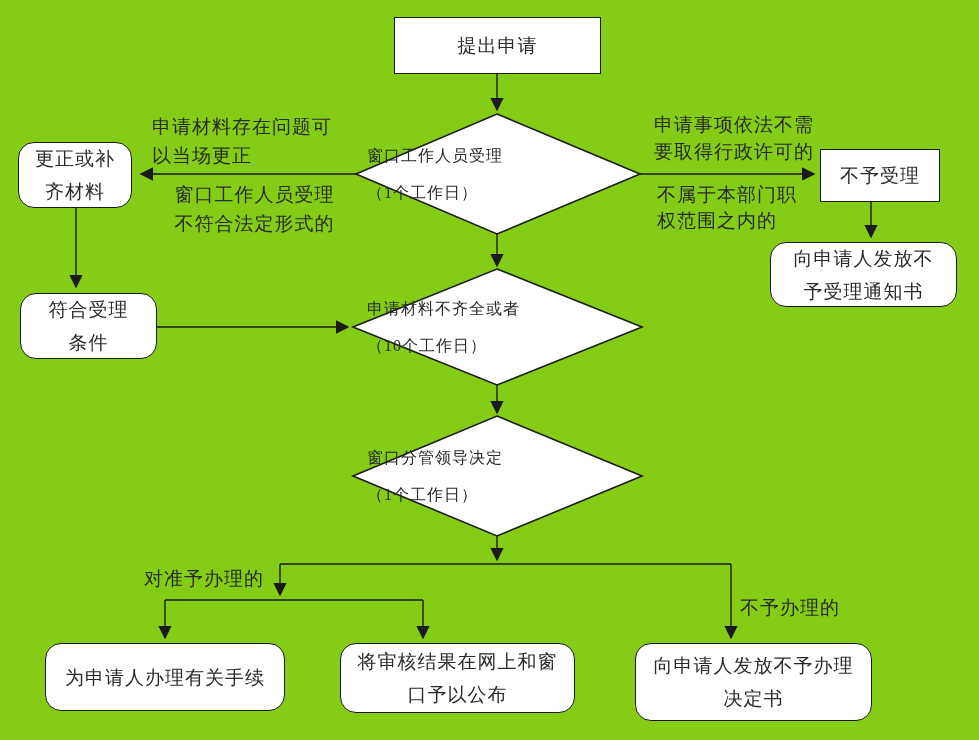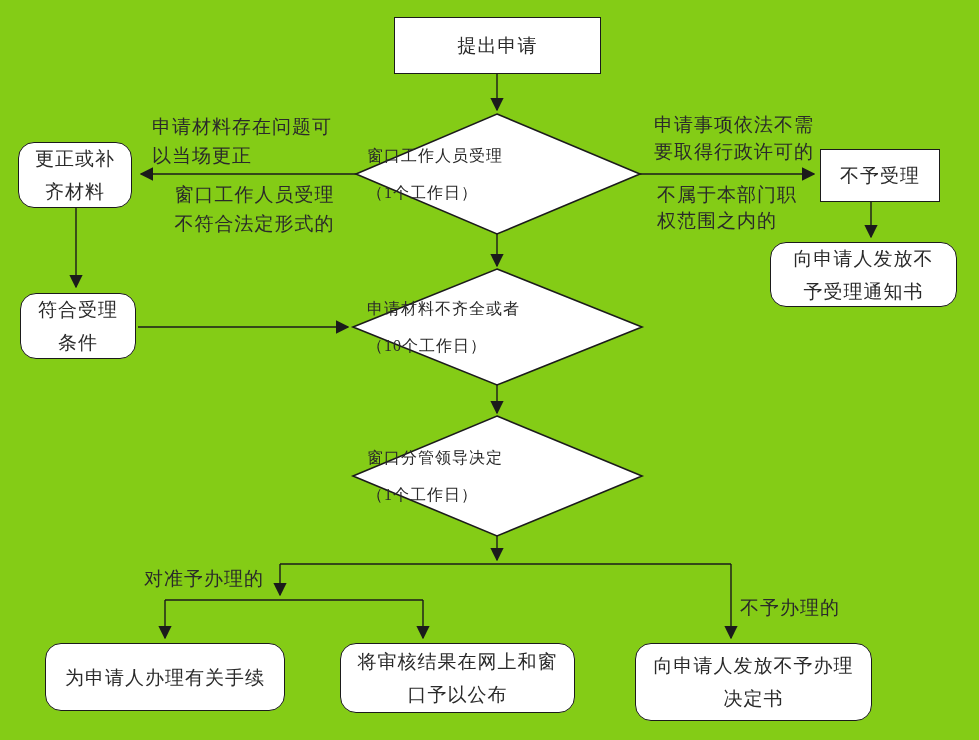--- a/index.html
+++ b/index.html
@@ -104,21 +104,21 @@
 
   <div class="node" style="left:394px; top:17px; width:207px; height:57px;">
     <div>提出申请</div>
   </div>
 
   <div class="node rounded" style="left:18px; top:142px; width:114px; height:66px;">
     <div>更正或补</div>
     <div>齐材料</div>
   </div>
 
-  <div class="node rounded" style="left:20px; top:293px; width:116px; height:66px;">
+  <div class="node rounded" style="left:20px; top:293px; width:137px; height:66px;">
     <div>符合受理</div>
     <div>条件</div>
   </div>
 
   <div class="node" style="left:820px; top:149px; width:120px; height:53px;">
     <div>不予受理</div>
   </div>
 
   <div class="node rounded" style="left:770px; top:242px; width:187px; height:65px;">
     <div>向申请人发放不</div>

